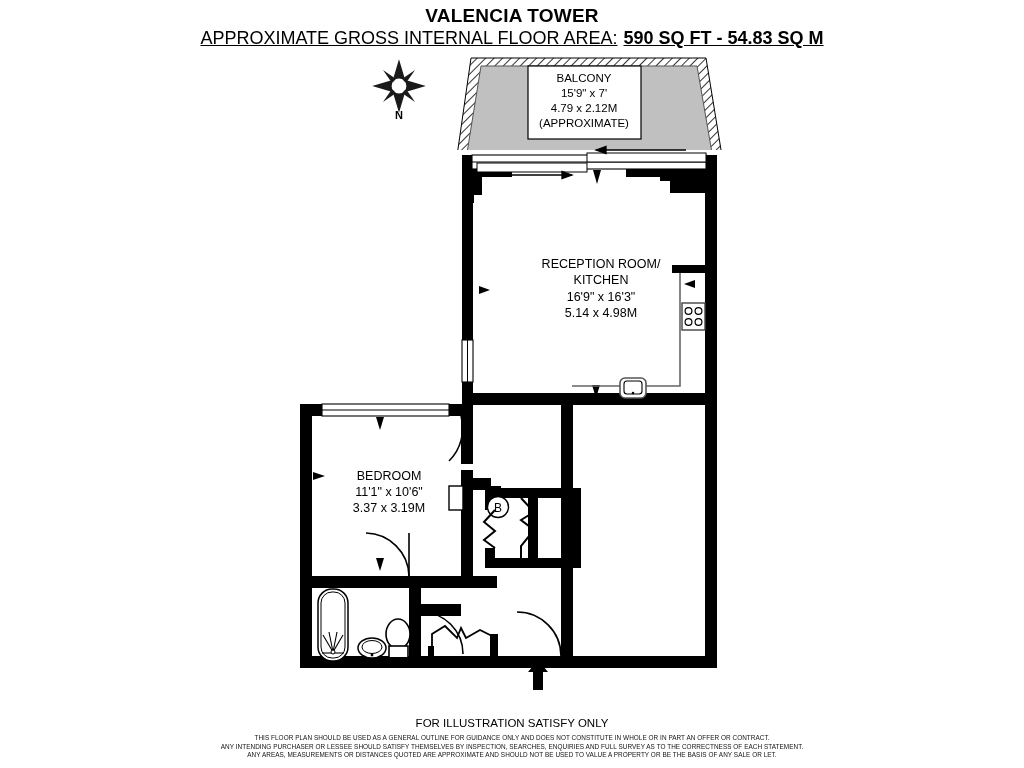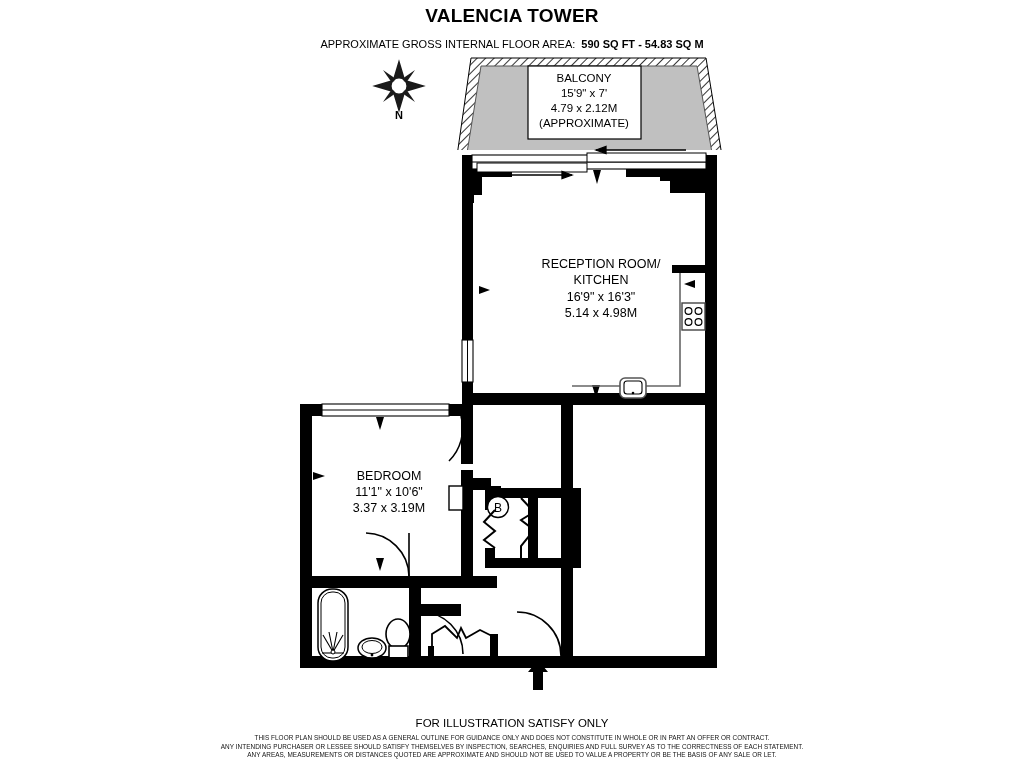--- a/index.html
+++ b/index.html
@@ -32,24 +32,25 @@
     padding-top: 5px;
   }
   .plan-title {
     font-size: 19px;
     font-weight: bold;
     letter-spacing: 0.2px;
     line-height: 22px;
     margin: 0;
   }
   .area-line {
-    font-size: 11px;
+    font-size: 18px;
     line-height: 16px;
-    margin-top: 9px;
+    margin-top: 3px;
     white-space: nowrap;
+    text-decoration: underline;
   }
   .area-line .area-label { font-weight: normal; }
   .area-line .area-value { font-weight: bold; margin-left: 6px; }
 
   
   .footer {
     position: absolute;
     left: 0;
     top: 716px;
     width: 1024px;

